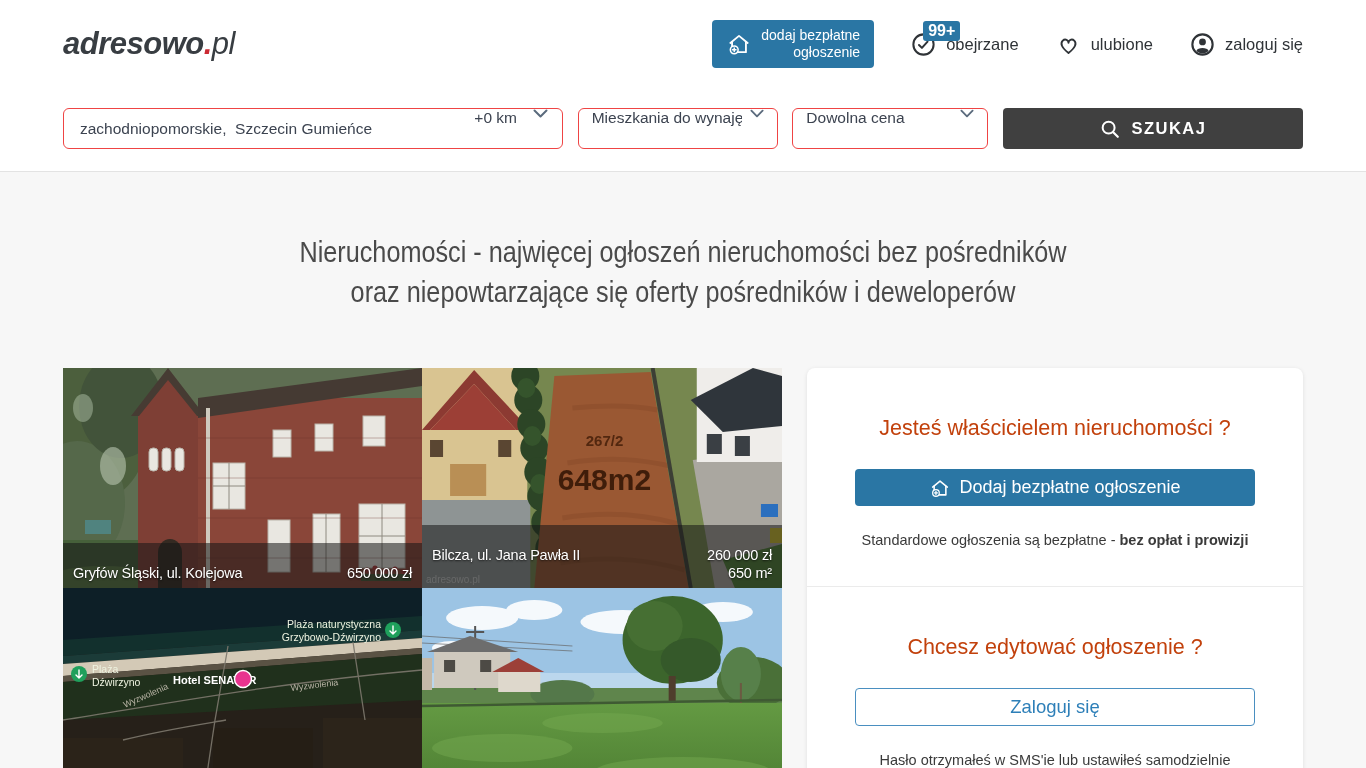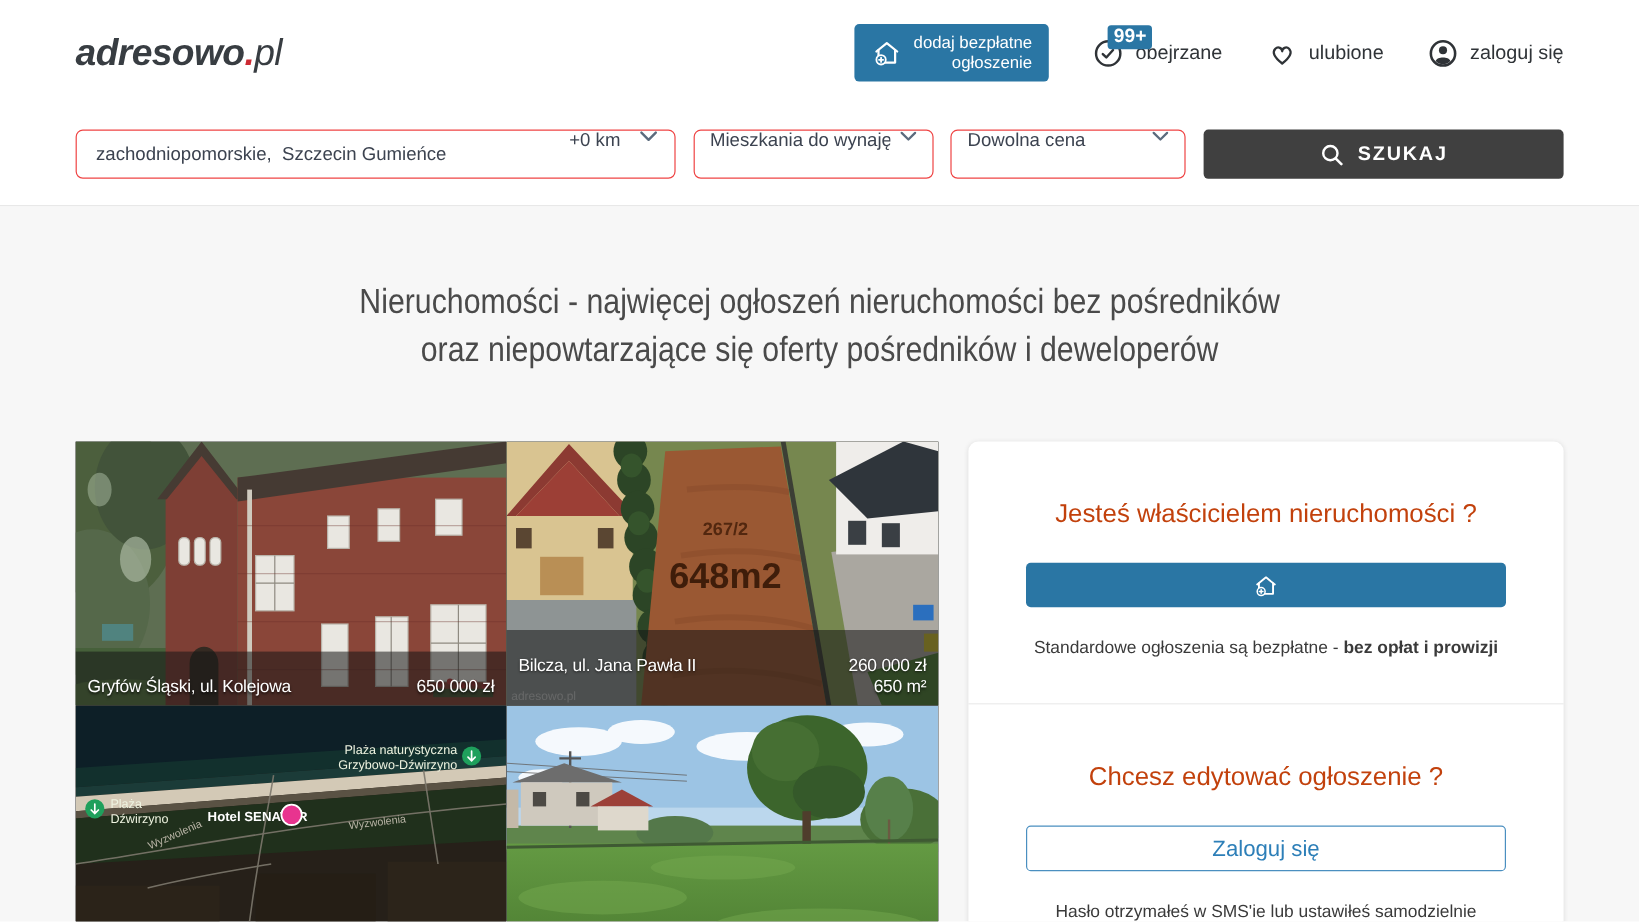--- a/index.html
+++ b/index.html
@@ -380,20 +380,21 @@
             <h2 class="sbtitle">Jesteś właścicielem nieruchomości ?</h2>
             <button class="sbbtn-primary">
               <span class="icon">
                 <svg width="22" height="22" viewBox="0 0 24 24" fill="none">
                   <path d="M4 11 L12 4.5 L20 11" stroke="#fff" stroke-width="1.7" stroke-linecap="round" stroke-linejoin="round"></path>
                   <path d="M5.6 10 V19.5 H18.4 V10" stroke="#fff" stroke-width="1.7" stroke-linecap="round" stroke-linejoin="round" fill="none"></path>
                   <circle cx="7.6" cy="17.4" r="3.6" fill="#2a76a4" stroke="#fff" stroke-width="1.4"></circle>
                   <path d="M7.6 15.8 V19 M6 17.4 H9.2" stroke="#fff" stroke-width="1.4" stroke-linecap="round"></path>
                 </svg>
               </span>
+              <span>Dodaj bezpłatne ogłoszenie</span>
             </button>
             <p class="sbnote"><span>Standardowe ogłoszenia są bezpłatne - </span><b>bez opłat i prowizji</b></p>
           </div>
 
           <div class="sbsection">
             <h2 class="sbtitle">Chcesz edytować ogłoszenie ?</h2>
             <button class="sbbtn-outline">Zaloguj się</button>
             <p class="sbnote">Hasło otrzymałeś w SMS'ie lub ustawiłeś samodzielnie</p>
           </div>
         </aside>

